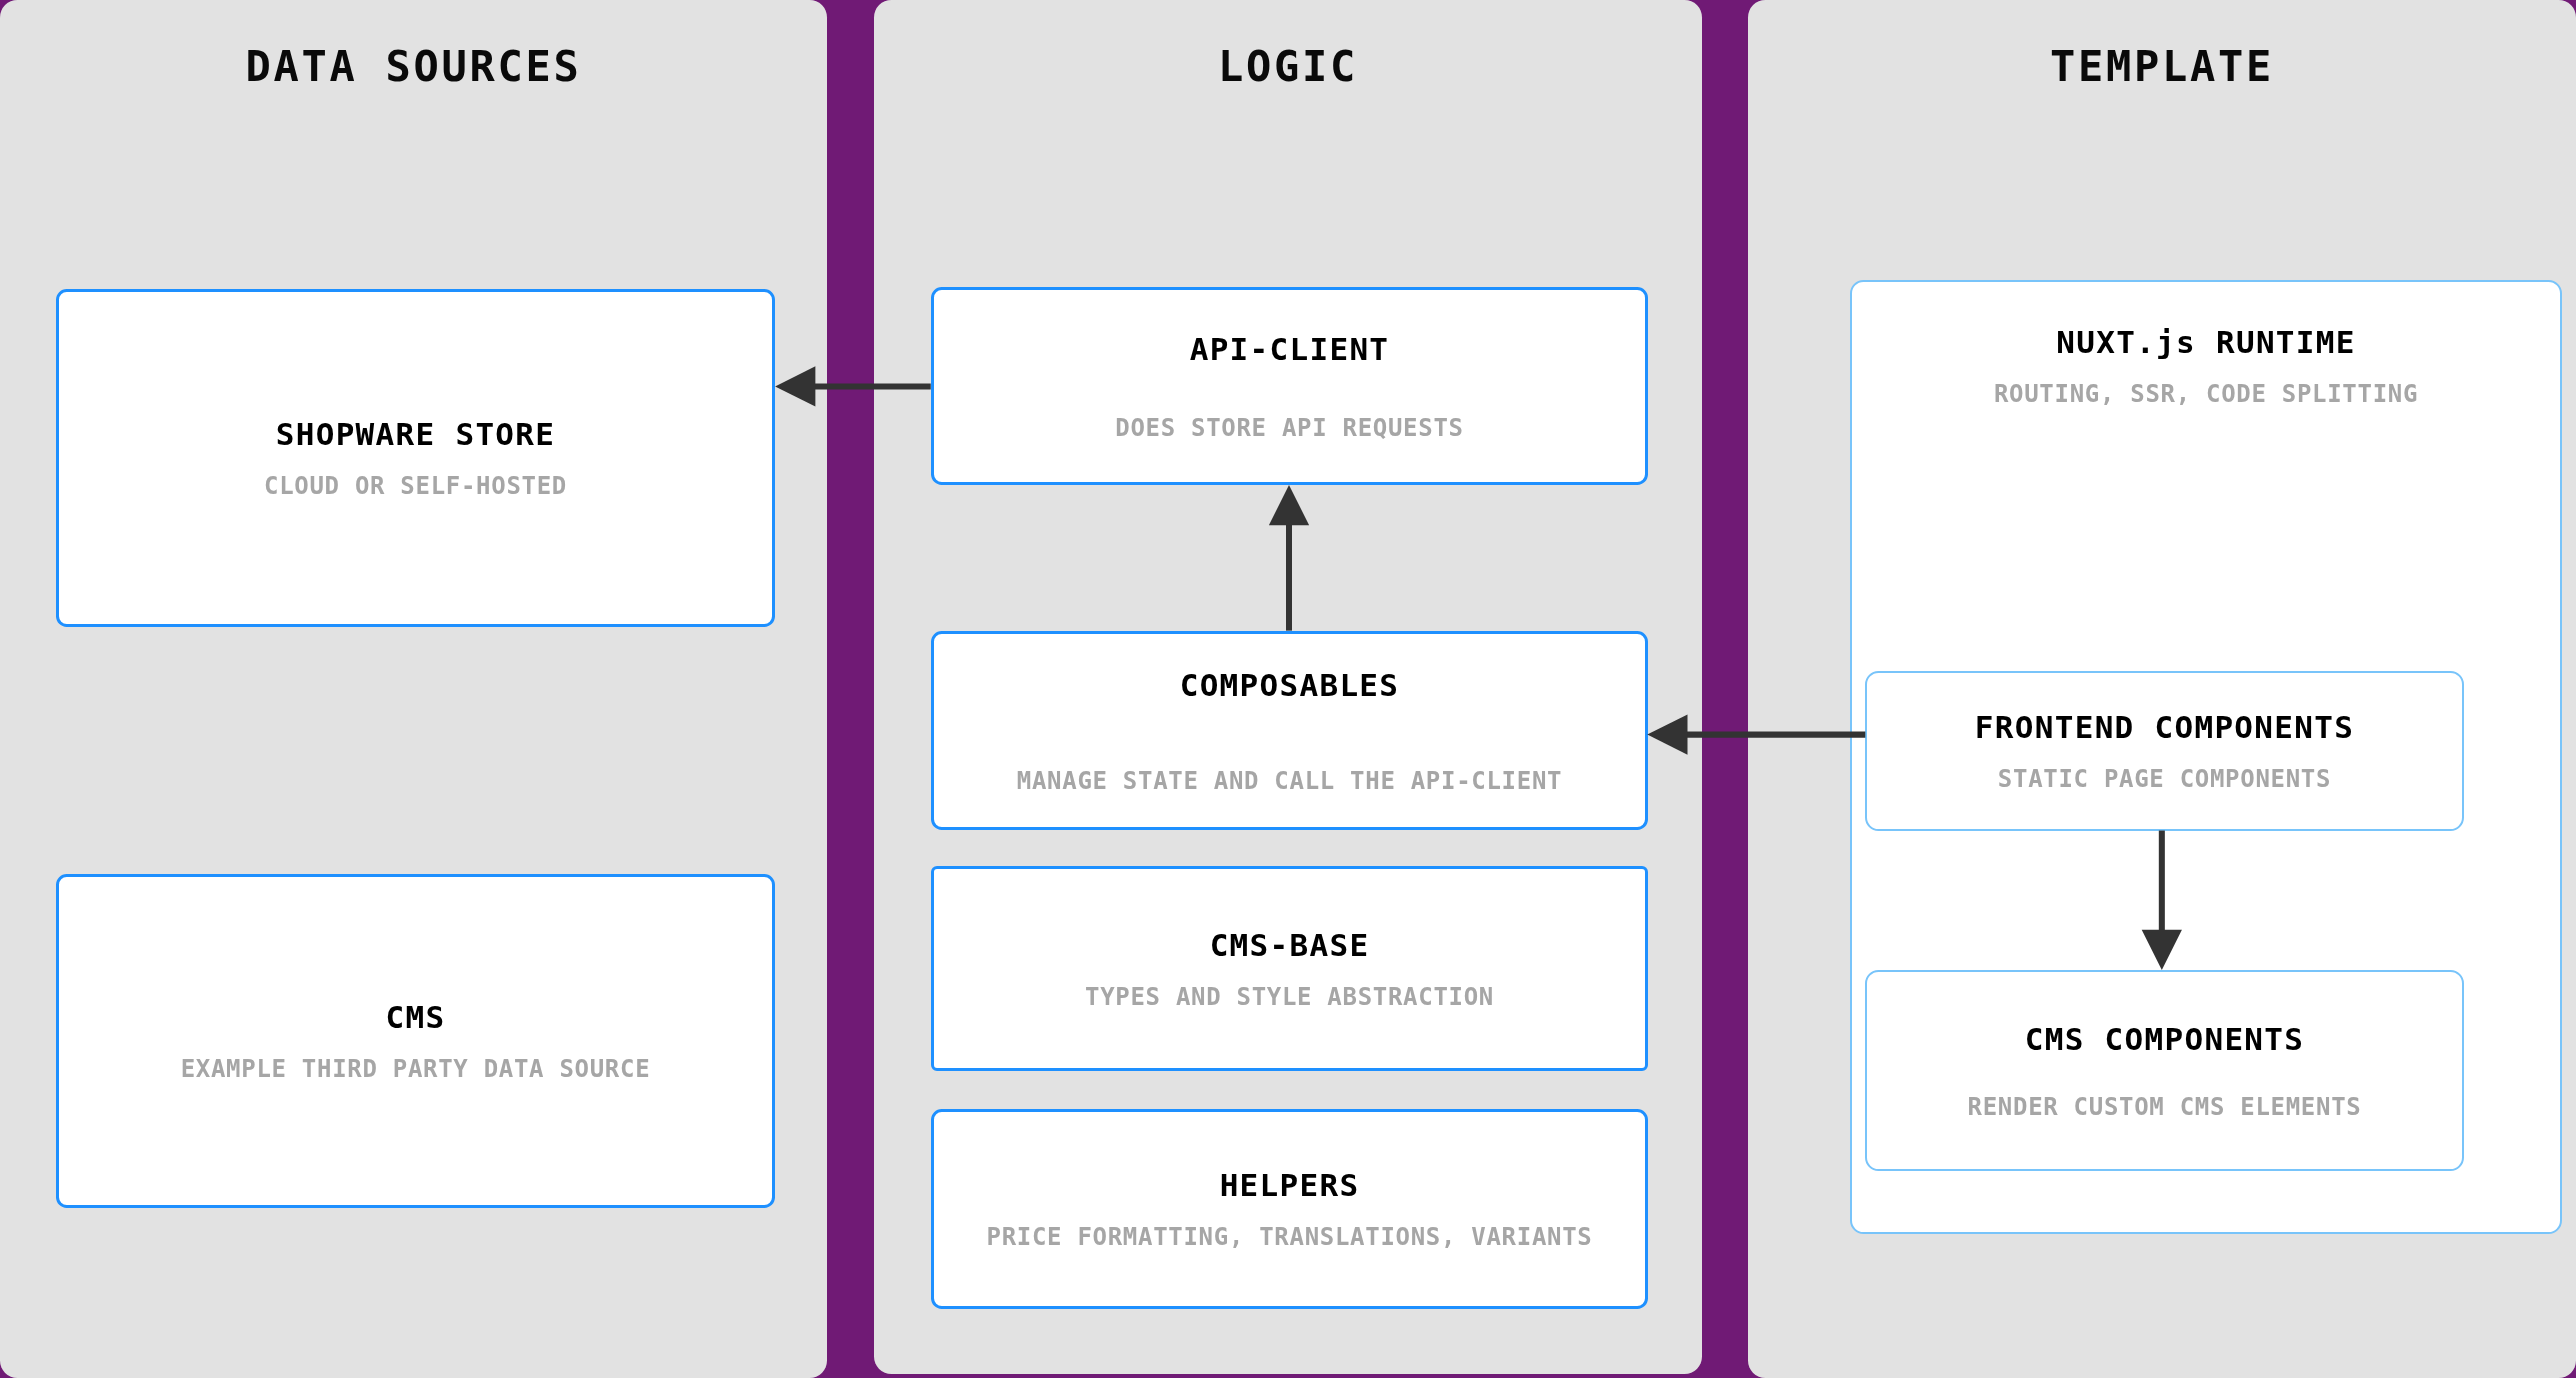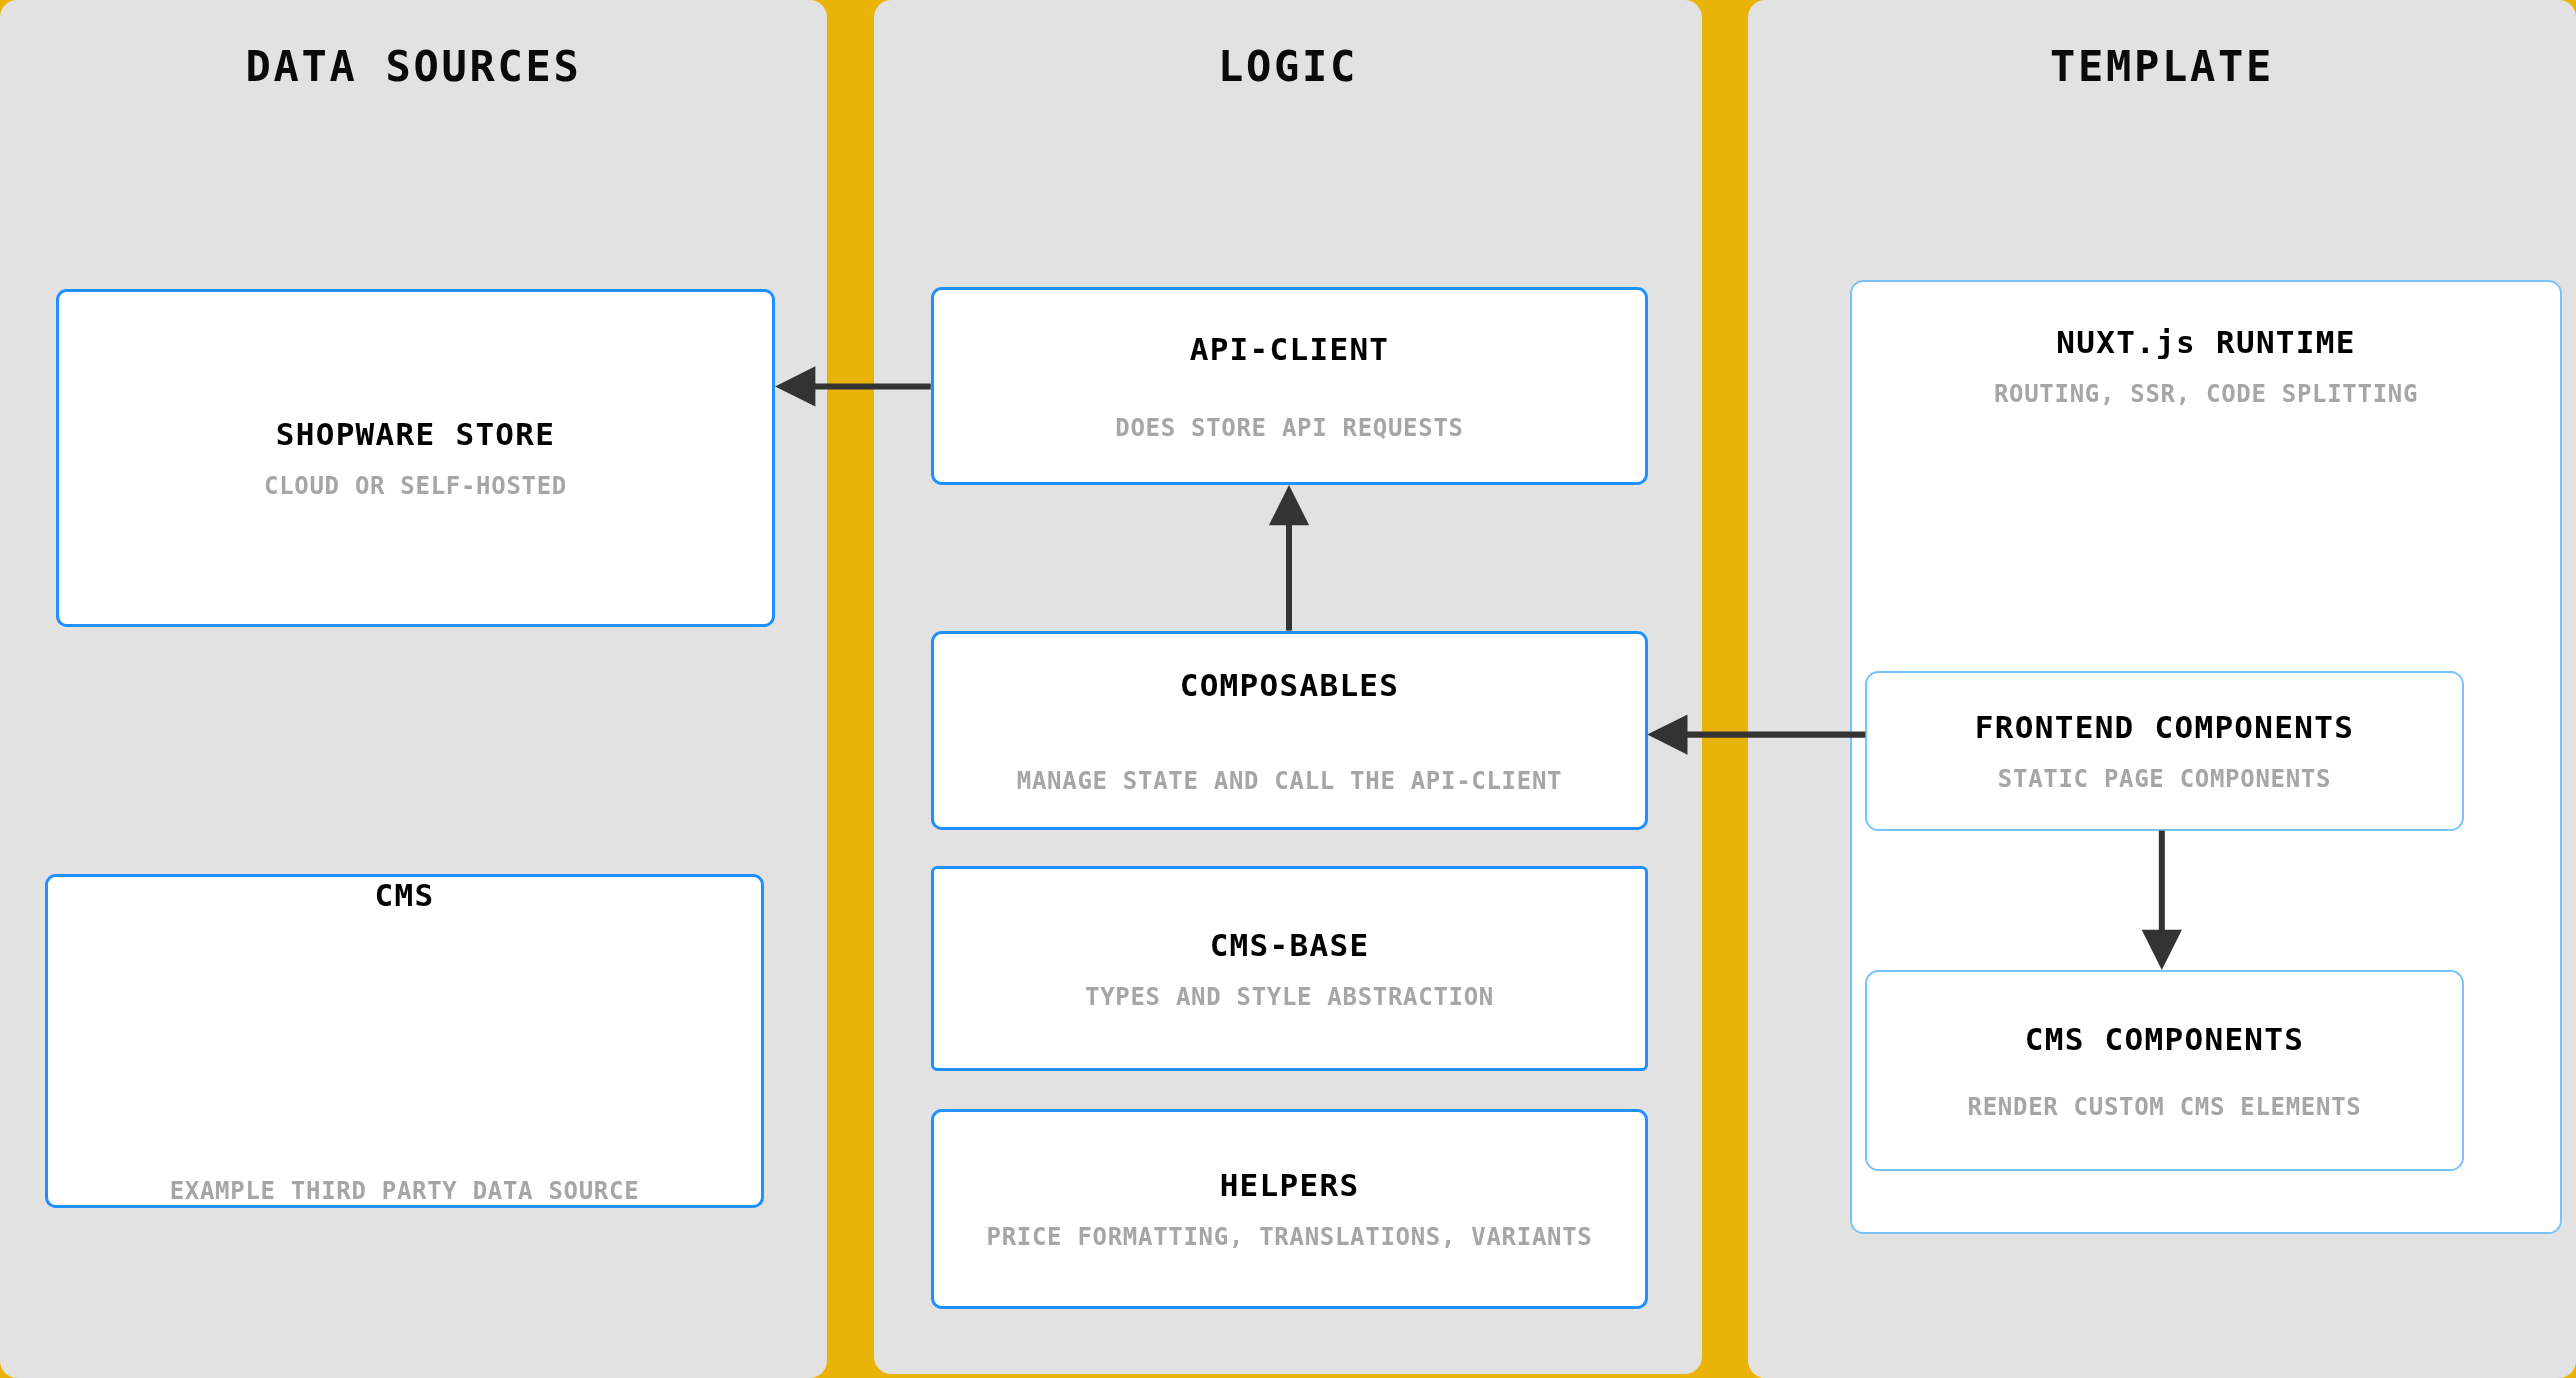--- a/index.html
+++ b/index.html
@@ -11,21 +11,21 @@
     width: 2576px;
     height: 1378px;
     font-family: "DejaVu Sans Mono", "Liberation Mono", monospace;
     overflow: hidden;
   }
 
   #stage {
     position: relative;
     width: 2576px;
     height: 1378px;
-    background: #eab308;
+    background: #701a75;
   }
 
   
   .column {
     position: absolute;
     background: #e2e2e2;
     border-radius: 17.4px;
   }
   .column-title {
     position: absolute;
@@ -108,21 +108,21 @@
 
   <div class="column" style="left:0px; top:0px; width:827px; height:1378px;">
     <div class="column-title" style="top:42px;">DATA SOURCES</div>
   </div>
 
   <div class="node" style="left:56px; top:289px; width:719px; height:338px;">
     <div class="node-title">SHOPWARE STORE</div>
     <div class="node-sub">CLOUD OR SELF-HOSTED</div>
   </div>
 
-  <div class="node" style="left:45px; top:874px; width:719px; height:334px;justify-content:space-between;">
+  <div class="node" style="left:56px; top:874px; width:719px; height:334px;">
     <div class="node-title">CMS</div>
     <div class="node-sub">EXAMPLE THIRD PARTY DATA SOURCE</div>
   </div>
 
   <div class="column" style="left:874px; top:0px; width:828px; height:1374px;">
     <div class="column-title" style="top:42px;">LOGIC</div>
   </div>
 
   <div class="node" style="left:931px; top:287px; width:717px; height:198px;gap:27px;">
     <div class="node-title">API-CLIENT</div>

